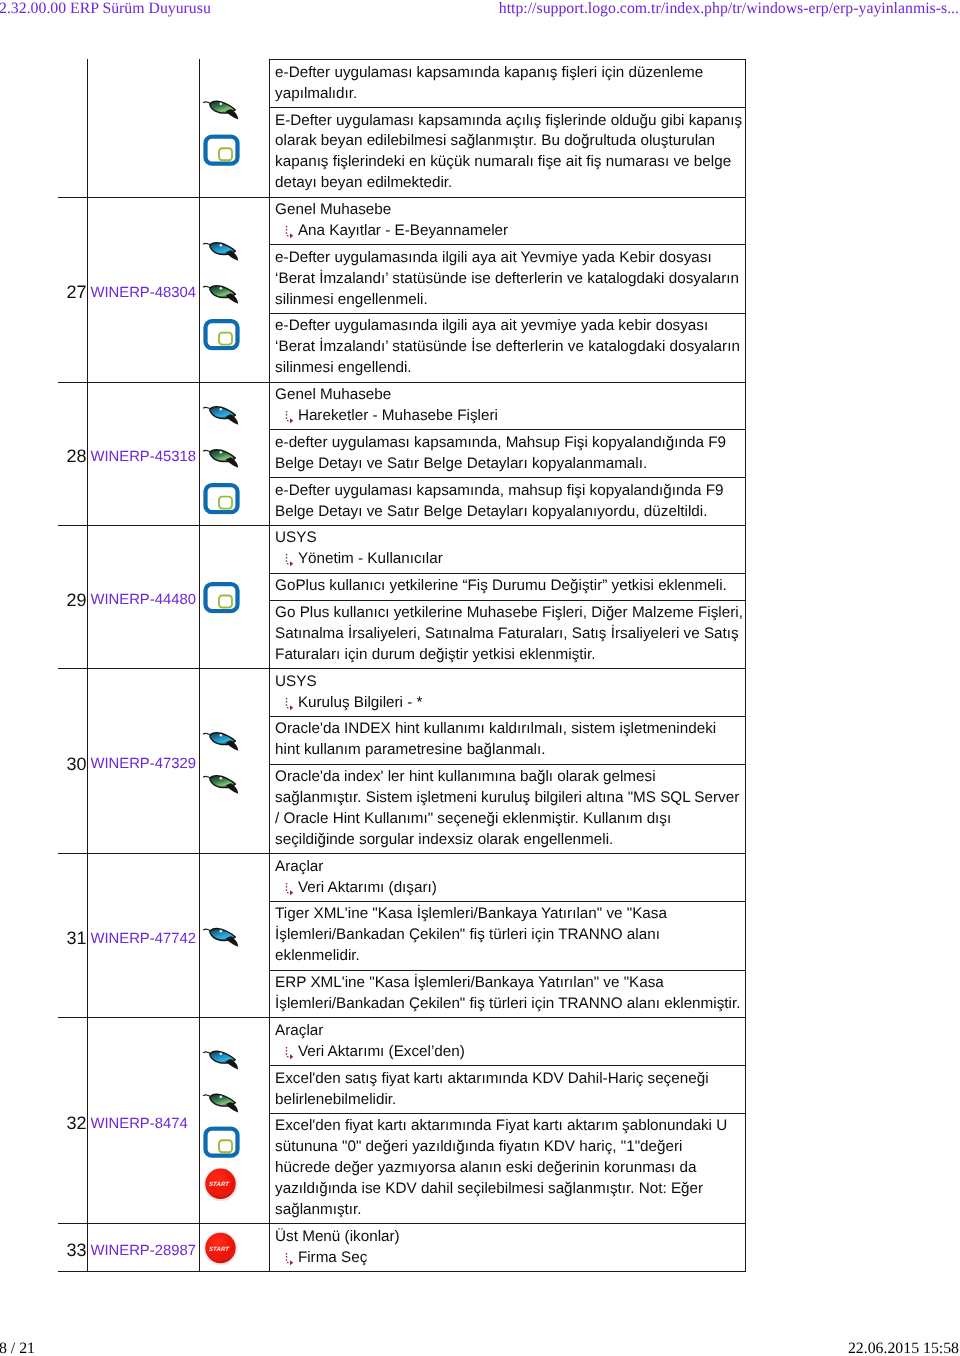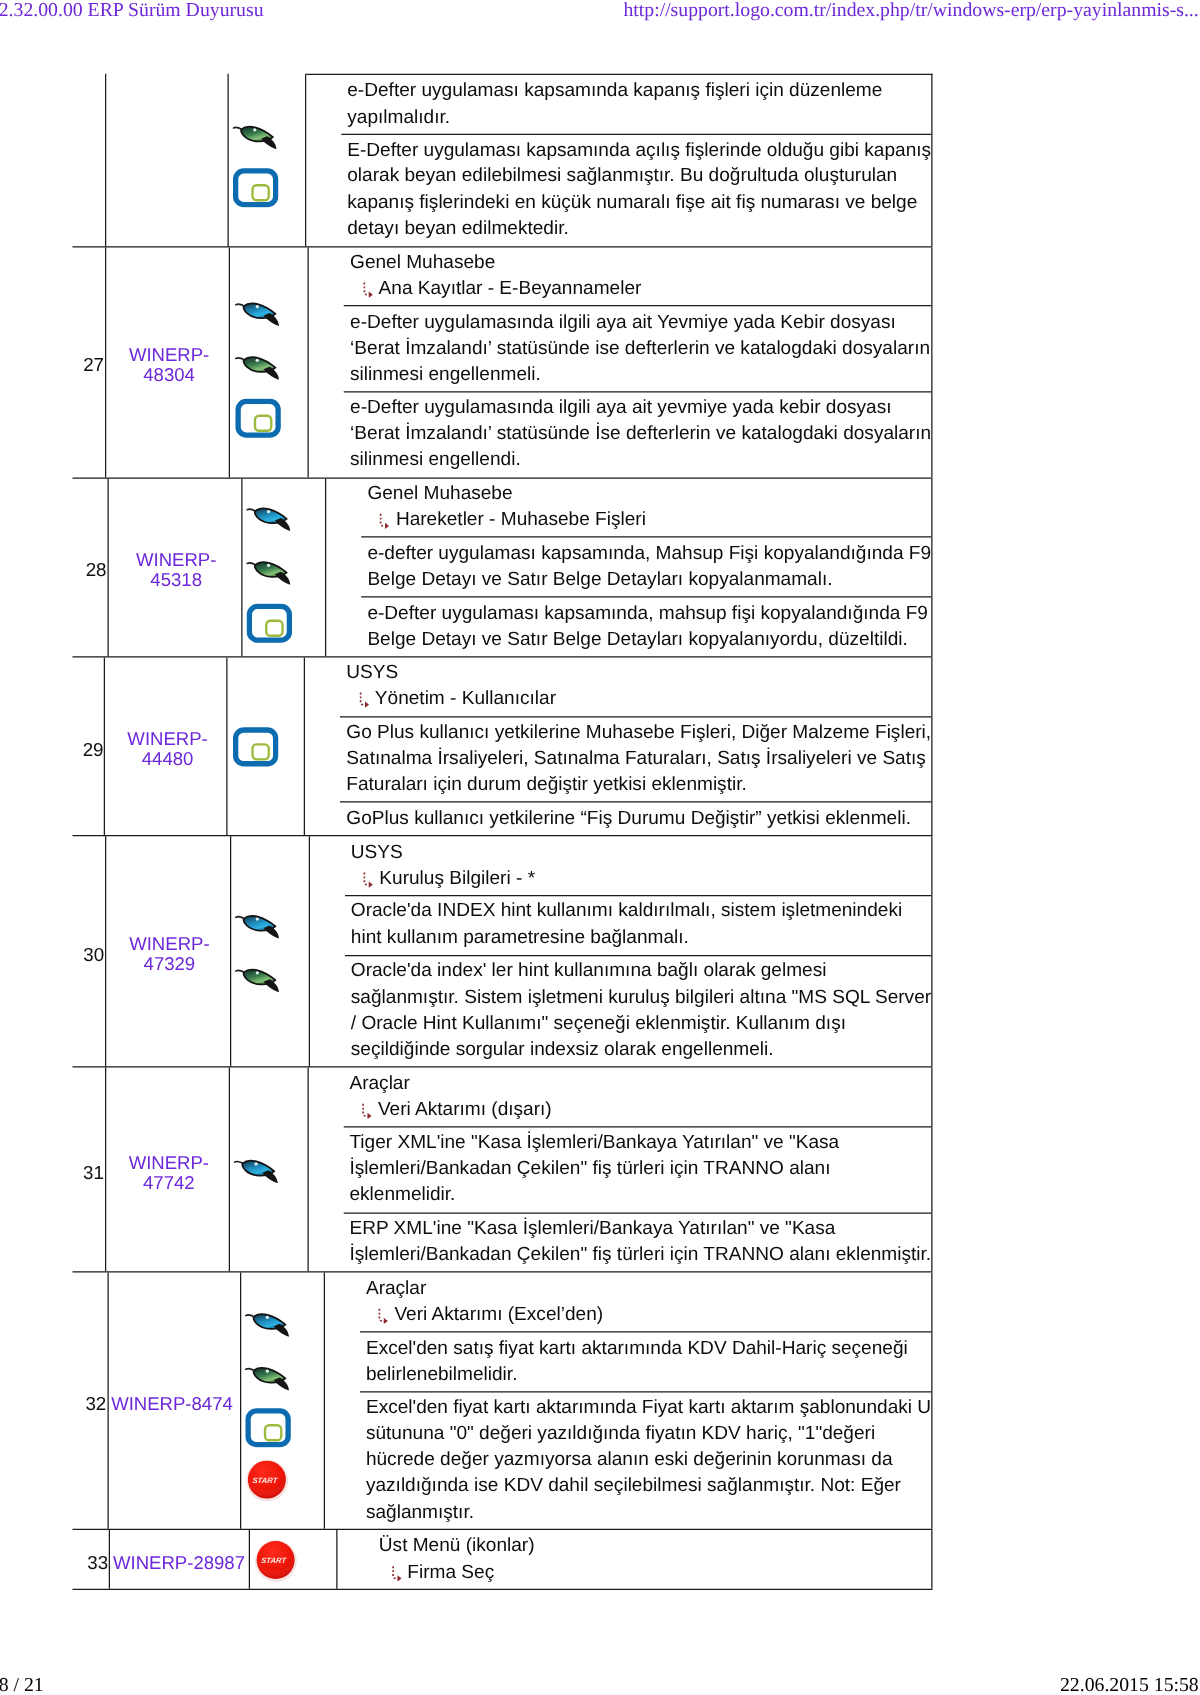--- a/index.html
+++ b/index.html
@@ -23,41 +23,41 @@
   .rf-right{position:absolute;right:1px;top:3px;white-space:nowrap;}
 
   
   .tbl{position:absolute;left:57.6px;top:59.3px;width:688.3px;}
   .grp{display:flex;flex-direction:row;align-items:stretch;
        border-bottom:1.45px solid #1a1a1a;}
   .tbl .grp:first-child > .c-txt{border-top:1.45px solid #1a1a1a;}
   .tbl .grp:first-child > .c-no, .tbl .grp:first-child > .c-id, .tbl .grp:first-child > .c-ico{padding-top:1.45px;}
   .c-no{width:30.5px;box-sizing:border-box;display:flex;align-items:center;padding-top:6px;
         justify-content:flex-end;padding-right:0.6px;
-        font-size:15px;color:#101010;border-right:1.3px solid #1a1a1a;}
+        font-size:18px;color:#101010;border-right:1.3px solid #1a1a1a;}
   .c-id{width:111.9px;box-sizing:border-box;display:flex;align-items:center;padding-top:6px;
         padding-left:2.3px;font-size:14.85px;color:#6d28d9;border-right:1.3px solid #1a1a1a;text-align:center;}
   .c-ico{width:70.5px;box-sizing:border-box;border-right:1.3px solid #1a1a1a;
          display:flex;flex-direction:column;align-items:flex-start;
          justify-content:center;padding-left:3.4px;}
   .c-ico .ico{display:block;line-height:0;}
   .c-ico .ico.fish + .ico.fish{margin-top:19.9px;}
   .c-ico .ico.fish + .ico.box{margin-top:13.9px;}
   .c-ico .ico.box + .ico.start{margin-top:7.7px;}
   .c-ico .stack{transform:translateY(3px);}
   .c-ico .stack.n1{transform:translateY(0.5px);}
   .c-ico .stack.n2{transform:translateY(0.6px);}
   .c-ico .stack.k-fb{transform:translateY(3.2px);}
   .c-ico .stack.n3{transform:translateY(4.6px);}
   .c-ico .stack.n4{transform:translateY(3.2px);}
   .c-txt{flex:1;box-sizing:border-box;border-right:1.3px solid #1a1a1a;
          display:flex;flex-direction:column;}
 
   .cellbox{border-bottom:1.45px solid #1a1a1a;box-sizing:border-box;
-           padding:2.47px 0 2.47px 4.6px;margin-left:28px;}
+           padding:2.47px 0 2.47px 4.6px;}
   .cellbox:last-child{border-bottom:none;}
   .ln{font-size:15.26px;line-height:20.9px;color:#0d0d0d;white-space:nowrap;}
   .ln.ind{padding-left:8.5px;}
   .arw{display:inline-block;vertical-align:-4px;margin-right:4.3px;}
 </style>
 </head>
 <body>
 
 <div class="page">
   <div class="runhead">
@@ -238,26 +238,26 @@
         </div>
         <div class="c-txt">
           <div class="cellbox">
             <div class="ln">USYS</div>
             <div class="ln ind"><svg class="arw" width="10" height="14" viewBox="0 0 20 28">
                 <path d="M5 2 L5 17 Q5 21.5 9.5 21.5 L13 21.5" fill="none" stroke="#8b2b30" stroke-width="2.7" stroke-dasharray="3 3.2"></path>
                 <path d="M12 16.5 L18.5 21.5 L12 26.5 Z" fill="#8b2b30"></path>
               </svg><span>Yönetim - Kullanıcılar</span></div>
           </div>
           <div class="cellbox">
+            <div class="ln">GoPlus kullanıcı yetkilerine “Fiş Durumu Değiştir” yetkisi eklenmeli.</div>
+          </div>
+          <div class="cellbox">
             <div class="ln">Go Plus kullanıcı yetkilerine Muhasebe Fişleri, Diğer Malzeme Fişleri,</div>
             <div class="ln">Satınalma İrsaliyeleri, Satınalma Faturaları, Satış İrsaliyeleri ve Satış</div>
             <div class="ln">Faturaları için durum değiştir yetkisi eklenmiştir.</div>
-          </div>
-          <div class="cellbox">
-            <div class="ln">GoPlus kullanıcı yetkilerine “Fiş Durumu Değiştir” yetkisi eklenmeli.</div>
           </div>
         </div>
       </div>
       <div class="grp">
         <div class="c-no">30</div>
         <div class="c-id">WINERP-47329</div>
         <div class="c-ico">
           <div class="stack n2 k-ff">
             <span class="ico fish"><svg width="36.5" height="23" viewBox="0 0 180 114">
                 <defs>

